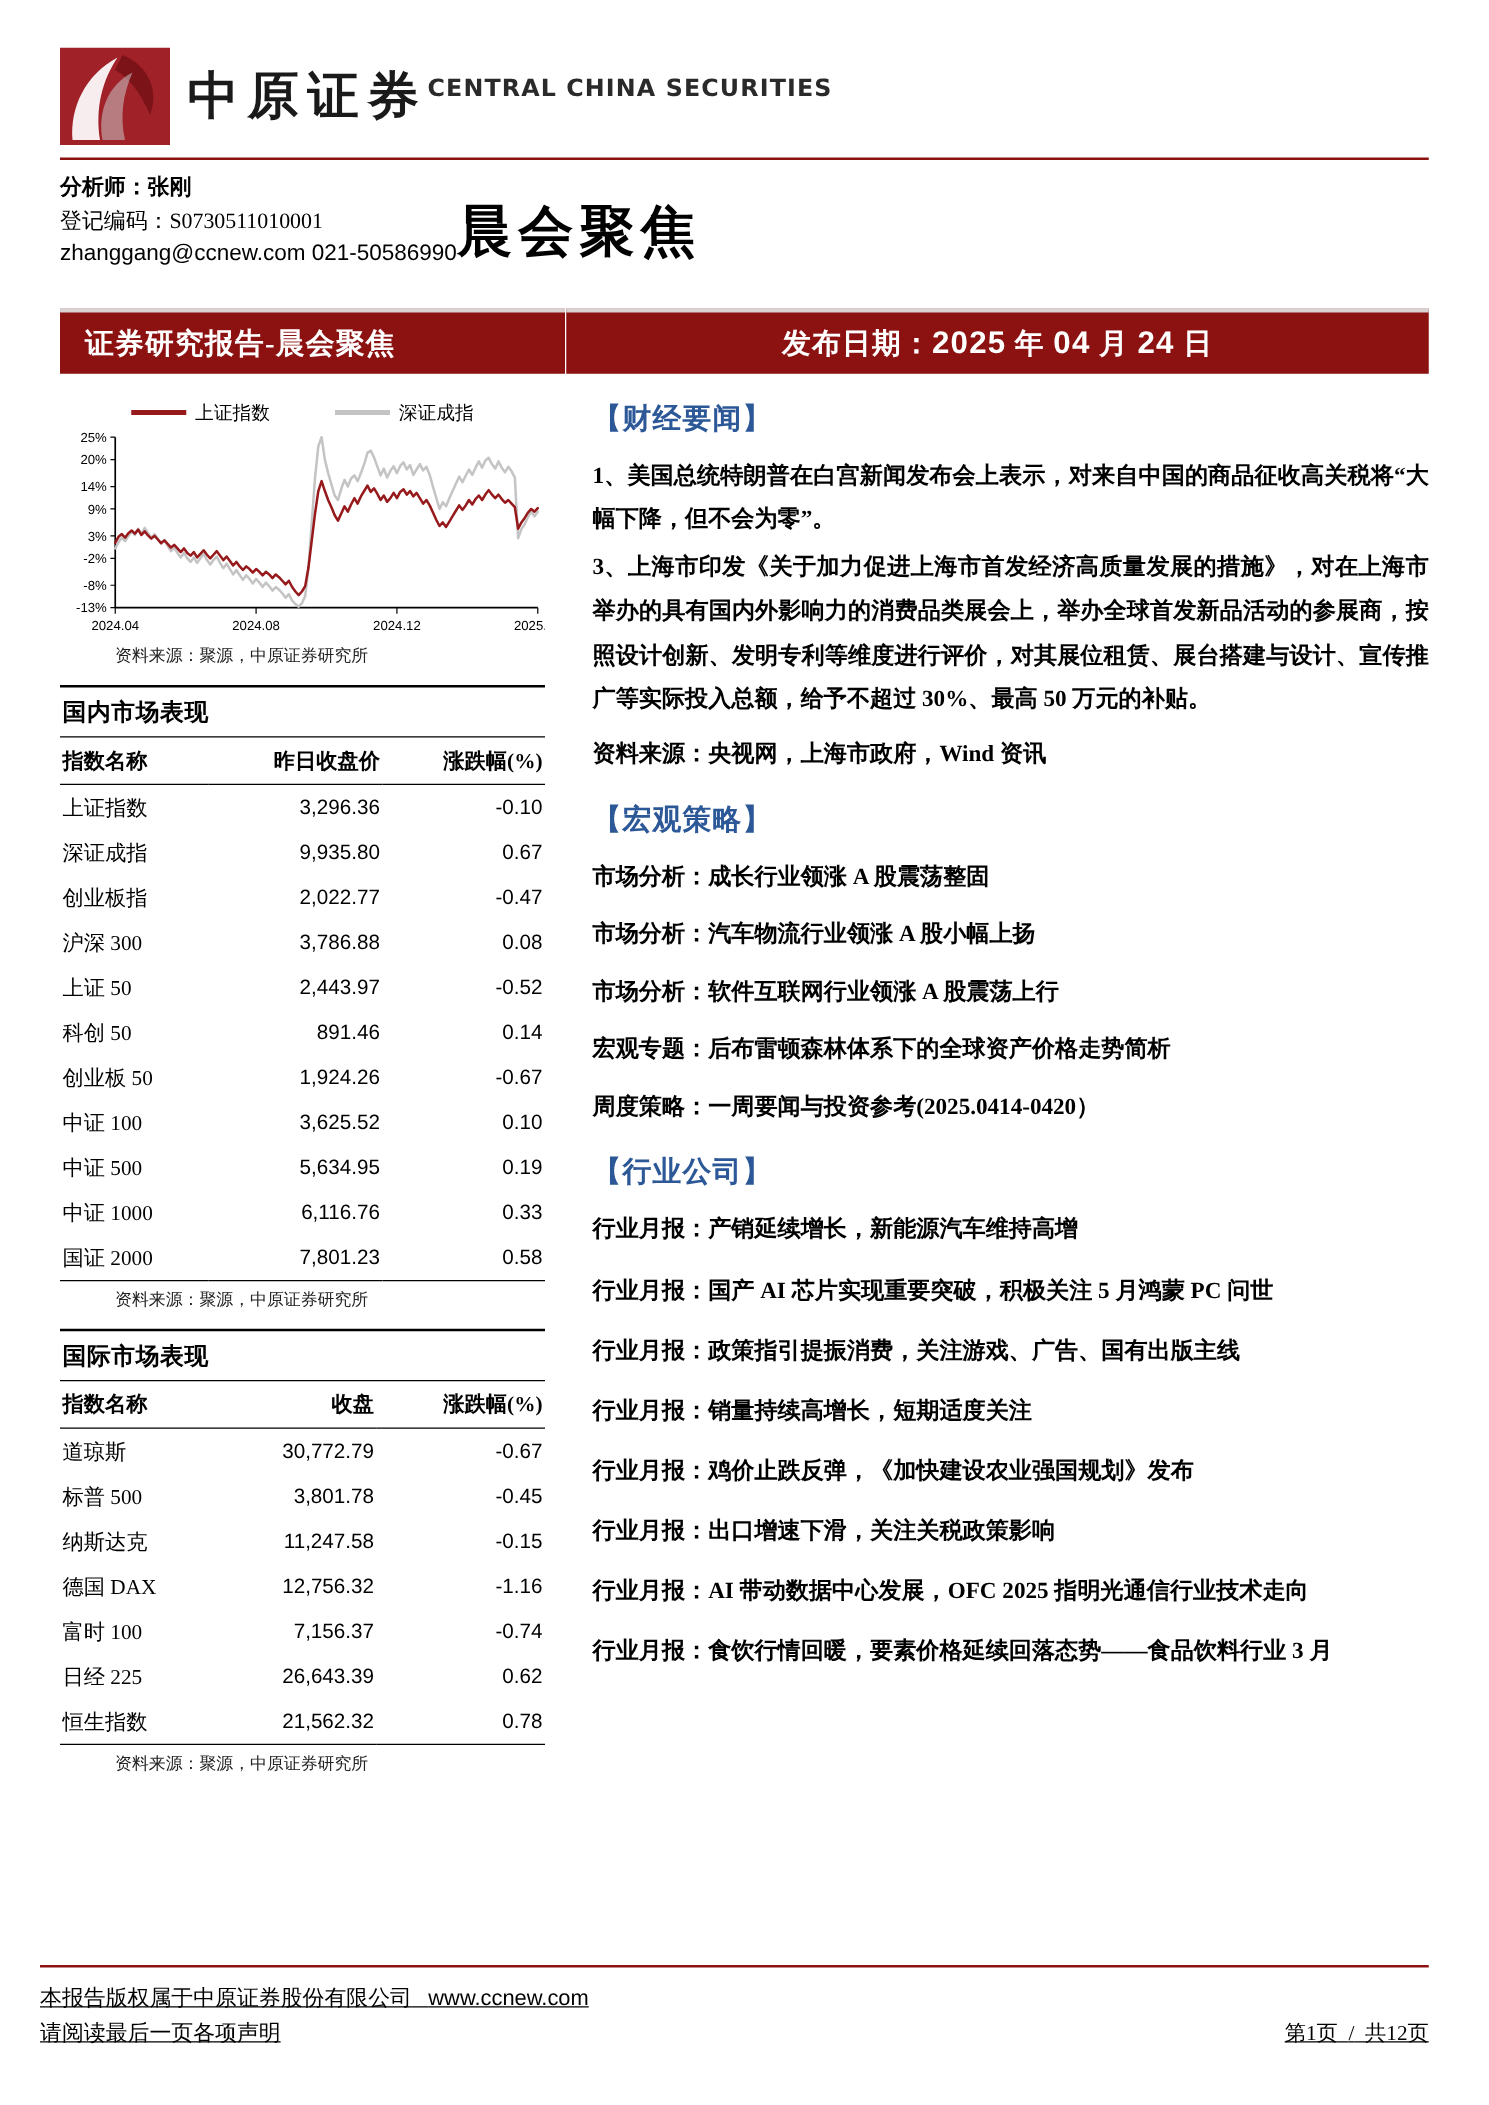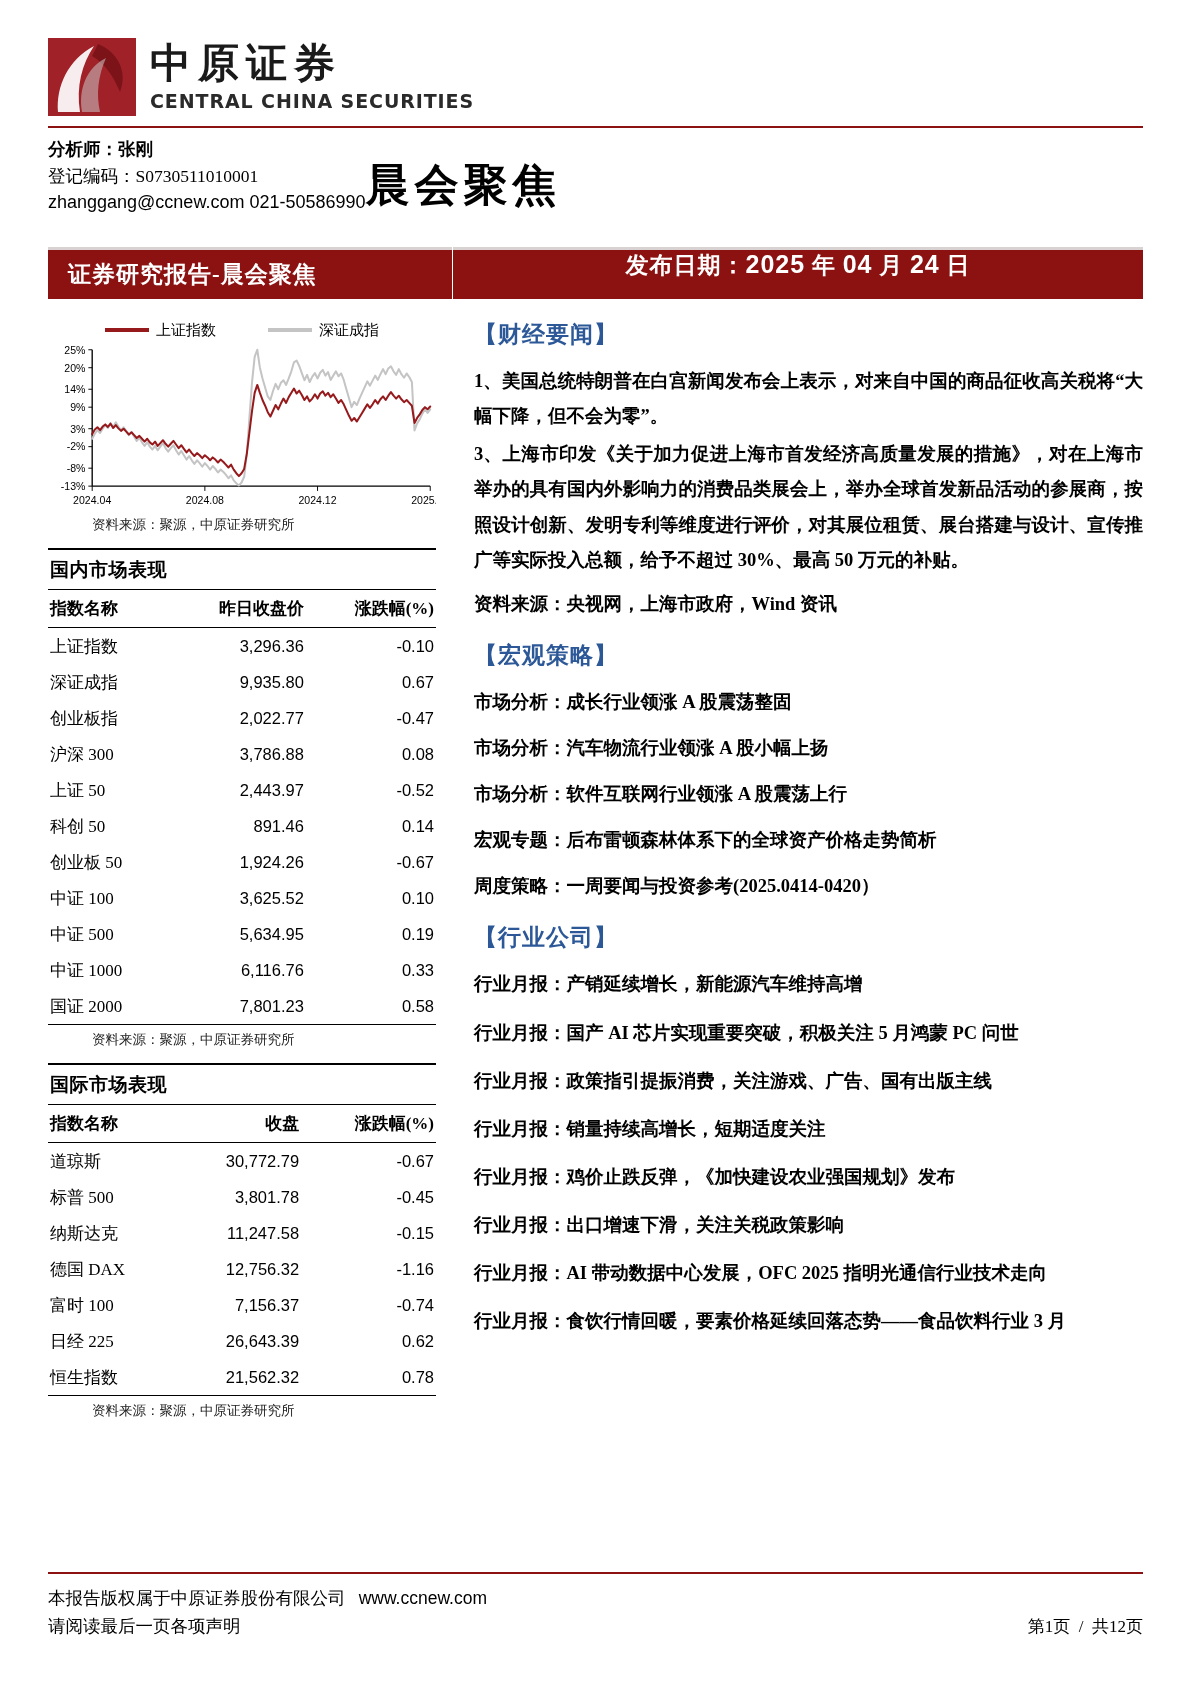--- a/index.html
+++ b/index.html
@@ -11,21 +11,21 @@
     color: #000;
     position: relative;
     overflow: hidden;
   }
   .page { position: relative; width: 1191px; height: 1684px; padding: 0 48px; }
 
   
   .masthead { display: flex; align-items: flex-start; padding-top: 38px; }
   .logo-wrap { display: flex; align-items: center; gap: 14px; }
   .logo-mark { width: 88px; height: 78px; position: relative; }
-  .logo-text { display: flex; flex-direction: column; justify-content: center; }
+  .logo-text { display: flex; flex-direction: row; justify-content: center; }
   .logo-cn {
     font-family: "DejaVu Sans", sans-serif;
     font-weight: 700; font-size: 41px; letter-spacing: 7px;
     color: #1a1a1a; line-height: 1.05;
   }
   .logo-en {
     font-family: "DejaVu Sans", sans-serif;
     font-weight: 700; font-size: 19px; letter-spacing: 0.9px;
     color: #2a2a2a; margin-top: 5px;
   }
@@ -45,21 +45,21 @@
   
   .band { display: flex; margin-top: 30px; height: 52px; position: relative; }
   .band-left {
     background: #8c1111; color: #fff; flex: 0 0 404px;
     display: flex; align-items: center; padding-left: 20px;
     font-weight: 700; font-size: 23px; letter-spacing: 1px;
     border-top: 3px solid #d8d2d2;
   }
   .band-right {
     background: #8c1111; color: #fff; flex: 1;
-    display: flex; justify-content: center;
+    display: flex; align-items: center; justify-content: center;
     font-weight: 700; font-size: 23px; letter-spacing: 1px;
     border-top: 3px solid #d8d2d2; margin-left: 1px;
   }
   .band-right .num { font-family: "Liberation Sans", sans-serif; font-size: 25px; }
 
   
   .body-cols { display: flex; margin-top: 16px; }
   .col-left { flex: 0 0 404px; padding-right: 16px; }
   .col-right { flex: 1; padding-left: 22px; }
 
@@ -100,21 +100,21 @@
   .news-p {
     font-size: 18.5px; font-weight: 700; line-height: 1.92;
     text-align: justify; text-justify: inter-ideograph; margin-bottom: 2px;
   }
   .src-line { font-size: 18.5px; font-weight: 700; line-height: 1.9; margin: 8px 0 14px 0; }
   .list-line { font-size: 18.5px; font-weight: 700; line-height: 1.9; margin-bottom: 11px; }
   .list-line.tight { margin-bottom: 13px; }
   .sec-head.gap { margin-top: 18px; }
 
   
-  .footer { position: absolute; left: 48px; right: 48px; bottom: 44px; }
+  .footer { position: absolute; left: 32px; right: 48px; bottom: 44px; text-decoration: underline; }
   .hr-foot { border: none; border-top: 2.6px solid #8c1111; }
   .foot-row { display: flex; justify-content: space-between; align-items: flex-end; padding-top: 10px; }
   .foot-left div { font-size: 17.5px; line-height: 1.6; }
   .foot-left .url { font-family: "Liberation Sans", sans-serif; }
   .foot-right { font-size: 17px; font-family: "Liberation Serif", serif; padding-bottom: 2px; }
 </style>
 </head>
 <body>
 
 <div class="page">

